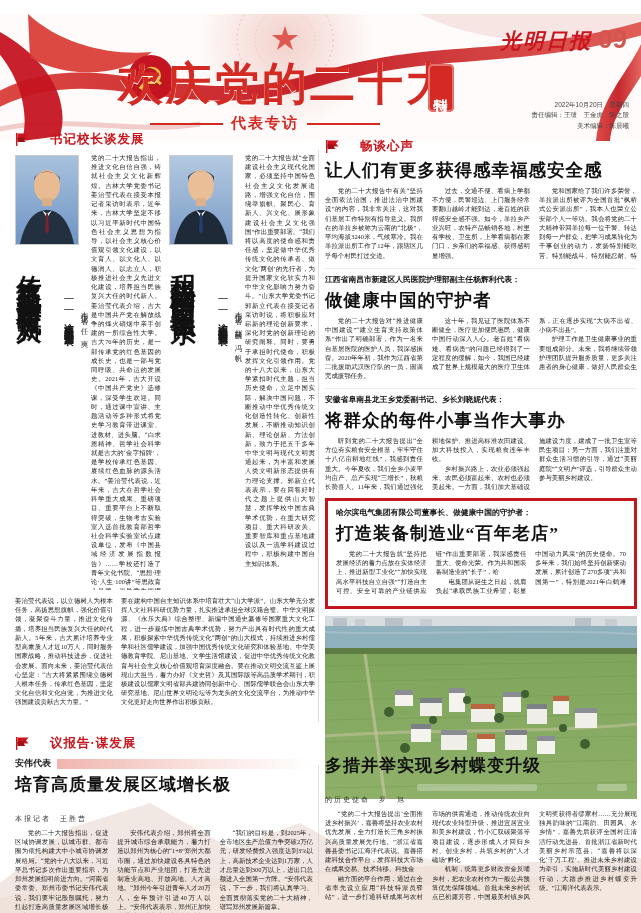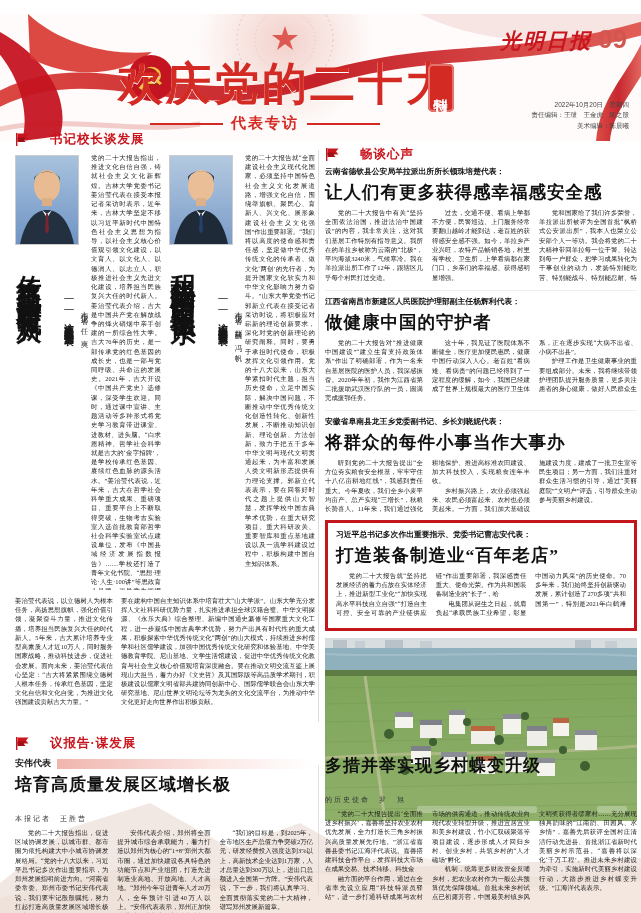--- a/index.html
+++ b/index.html
@@ -41,21 +41,21 @@
           font-size:25px;font-weight:bold;letter-spacing:4px;line-height:1.1;color:#111;}
   .vsub{position:absolute;left:47px;top:140px;height:250px;writing-mode:vertical-rl;text-orientation:upright;
         font-size:9.5px;font-weight:bold;letter-spacing:1px;}
   .vrep{position:absolute;left:64px;top:152px;height:120px;writing-mode:vertical-rl;text-orientation:upright;
         font-size:7.5px;color:#333;letter-spacing:2px;}
   .acol{position:absolute;right:0;top:0;width:70px;height:437px;}
   .cont-row{display:flex;gap:8px;margin-top:6px;}
   .cont0{width:98px;height:134px;}
   .cont1{flex:1;height:134px;}
   
-  .right-half{position:absolute;left:325px;top:146px;width:312px;}
+  .right-half{position:absolute;left:325px;top:138px;width:312px;}
   .mini{margin-bottom:6px;padding-top:5px;border-top:1px solid #eee;}
   .mini.first{border-top:none;padding-top:3px;}
   .lead{font-family:"Liberation Sans",sans-serif;font-weight:bold;font-size:7.8px;margin-bottom:3px;color:#111;}
   .mtitle{margin:0 0 4px 0;font-size:17.5px;font-weight:bold;letter-spacing:1px;color:#111;white-space:nowrap;}
   .mbody{column-count:3;column-gap:9px;}
   .h76{height:76px;} .h66{height:66px;} .h56{height:56px;} .h52{height:52px;}
   .highlight{border:3px solid #c3161c;padding:6px 8px 5px;margin:5px 0 7px;background:#fff;}
   .photo-large{width:312px;height:183px;margin-top:2px;}
   
   .vdivider{position:absolute;left:318px;top:150px;width:1px;height:572px;background:#ddd;}
@@ -202,21 +202,20 @@
     <div class="sechead">
       <svg width="15" height="13" viewBox="0 0 15 13">
         <rect x="1" y="0" width="1.4" height="13" fill="#c9161e"></rect>
         <path d="M2.5 0.5 h11 l-2.5 3 2.5 3 h-11 z" fill="#c9161e"></path>
         <path d="M2.5 4.5 h8 l-1.8 2.2 1.8 2.2 h-8 z" fill="#a00f15"></path>
       </svg>
       <span>畅谈心声</span>
     </div>
 
     <div class="mini first">
-      <div class="lead">云南省德钦县公安局羊拉派出所所长顿珠培楚代表：</div>
       <h3 class="mtitle">让人们有更多获得感幸福感安全感</h3>
       <div class="mbody small h76">
         <p>党的二十大报告中有关“坚持全面依法治国，推进法治中国建设”的内容，我非常关注，这对我们基层工作特别有指导意义。我所在的羊拉乡被称为云南的“北极”，平均海拔3240米，气候寒冷。我在羊拉派出所工作了12年，跟辖区几乎每个村民打过交道。</p>
         <p>过去，交通不便、看病上学都不方便，民警巡边、上门服务经常要翻山越岭才能到达，老百姓的获得感安全感不强。如今，羊拉乡产业兴旺，农特产品畅销各地，村里有学校、卫生所，上学看病都在家门口，乡亲们的幸福感、获得感明显增强。</p>
         <p>党和国家给了我们许多荣誉，羊拉派出所被评为全国首批“枫桥式公安派出所”，我本人也荣立公安部个人一等功。我会将党的二十大精神带回羊拉每一位干警、转达到每一户群众，把学习成果转化为干事创业的动力，发扬特别能吃苦、特别能战斗、特别能忍耐、特别能奉献的精神，努力把羊拉建设得更好！</p>
 
       </div>
     </div>
 
     <div class="mini">
@@ -234,21 +233,21 @@
       <div class="lead">安徽省阜南县龙王乡党委副书记、乡长刘晓妮代表：</div>
       <h3 class="mtitle">将群众的每件小事当作大事办</h3>
       <div class="mbody small h56">
         <p>听到党的二十大报告提出“全方位夯实粮食安全根基，牢牢守住十八亿亩耕地红线”，我感到责任重大。今年夏收，我们全乡小麦平均亩产、总产实现“三增长”，秋粮长势喜人。11年来，我们通过强化耕地保护、推进高标准农田建设、加大科技投入，实现粮食连年丰收。</p>
         <p>乡村振兴路上，农业必须强起来、农民必须富起来、农村也必须美起来。一方面，我们加大基础设施建设力度，建成了一批卫生室等民生项目；另一方面，我们注重对群众生活习惯的引导，通过“美丽庭院”“文明户”评选，引导群众主动参与美丽乡村建设。</p>
 
       </div>
     </div>
 
     <div class="highlight">
-      <div class="lead">习近平总书记多次作出重要指示、党委书记曹志安代表：</div>
+      <div class="lead">哈尔滨电气集团有限公司董事长、做健康中国的守护者：</div>
       <h3 class="mtitle">打造装备制造业“百年老店”</h3>
       <div class="mbody small h52">
         <p>党的二十大报告就“坚持把发展经济的着力点放在实体经济上，推进新型工业化”“加快实现高水平科技自立自强”“打造自主可控、安全可靠的产业链供应链”作出重要部署，我深感责任重大、使命光荣。作为共和国装备制造业的“长子”，哈</p>
         <p>电集团从诞生之日起，就肩负起“承载民族工业希望，彰显中国动力风采”的历史使命。70多年来，我们始终坚持创新驱动发展，累计创造了270多项“共和国第一”，特别是2021年白鹤滩水电站全球单机容量最大的百万千瓦水电机组投</p>
 
       </div>
     </div>
 
     <div class="photo-large">
       <svg width="312" height="183" viewBox="0 0 312 183">

